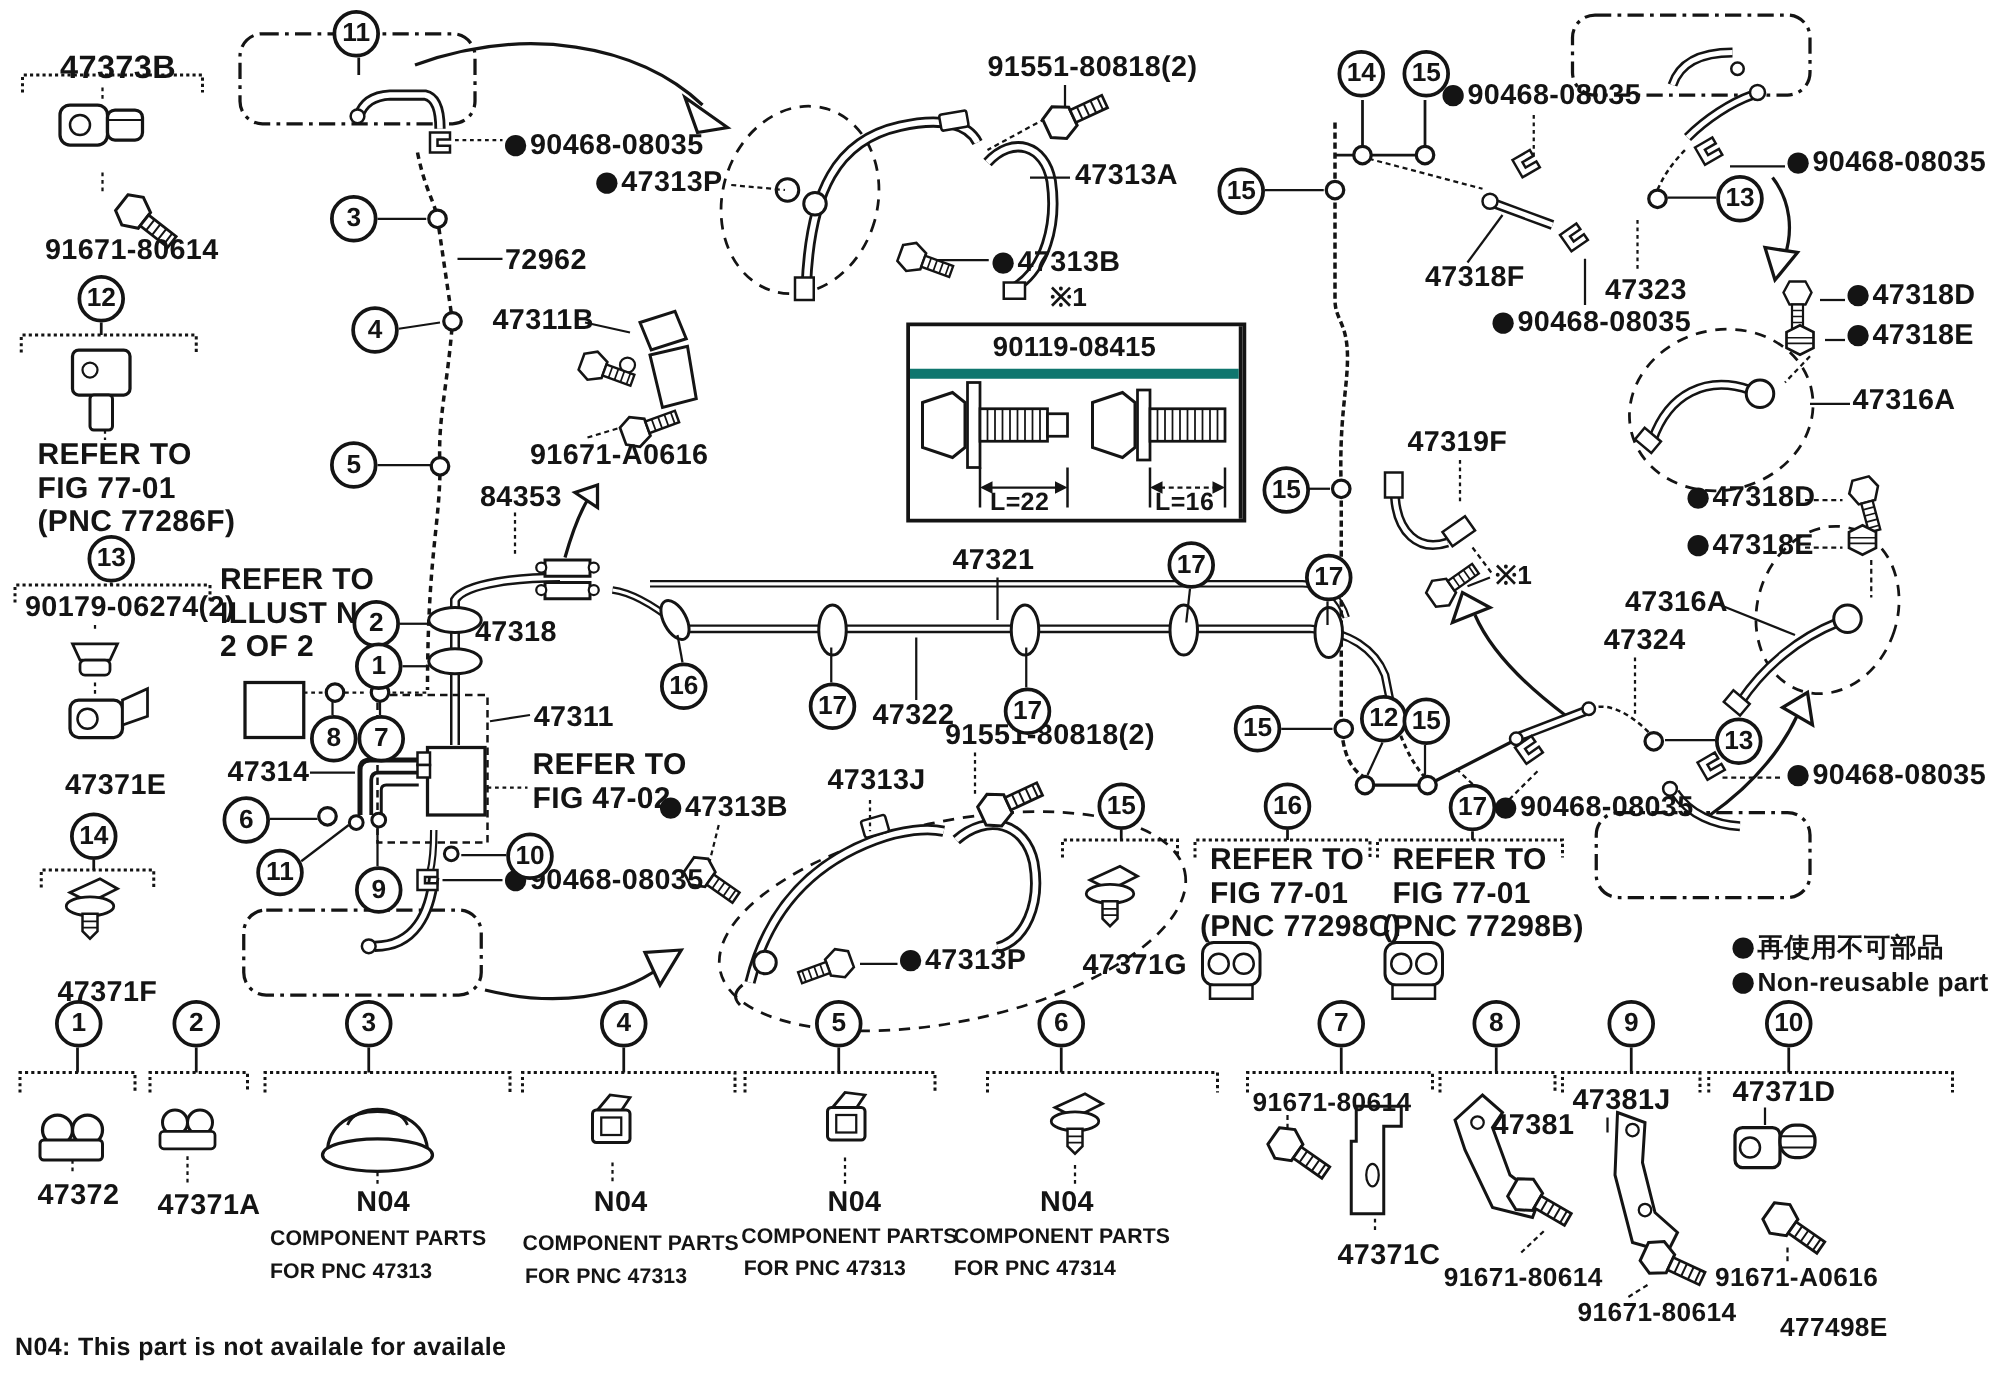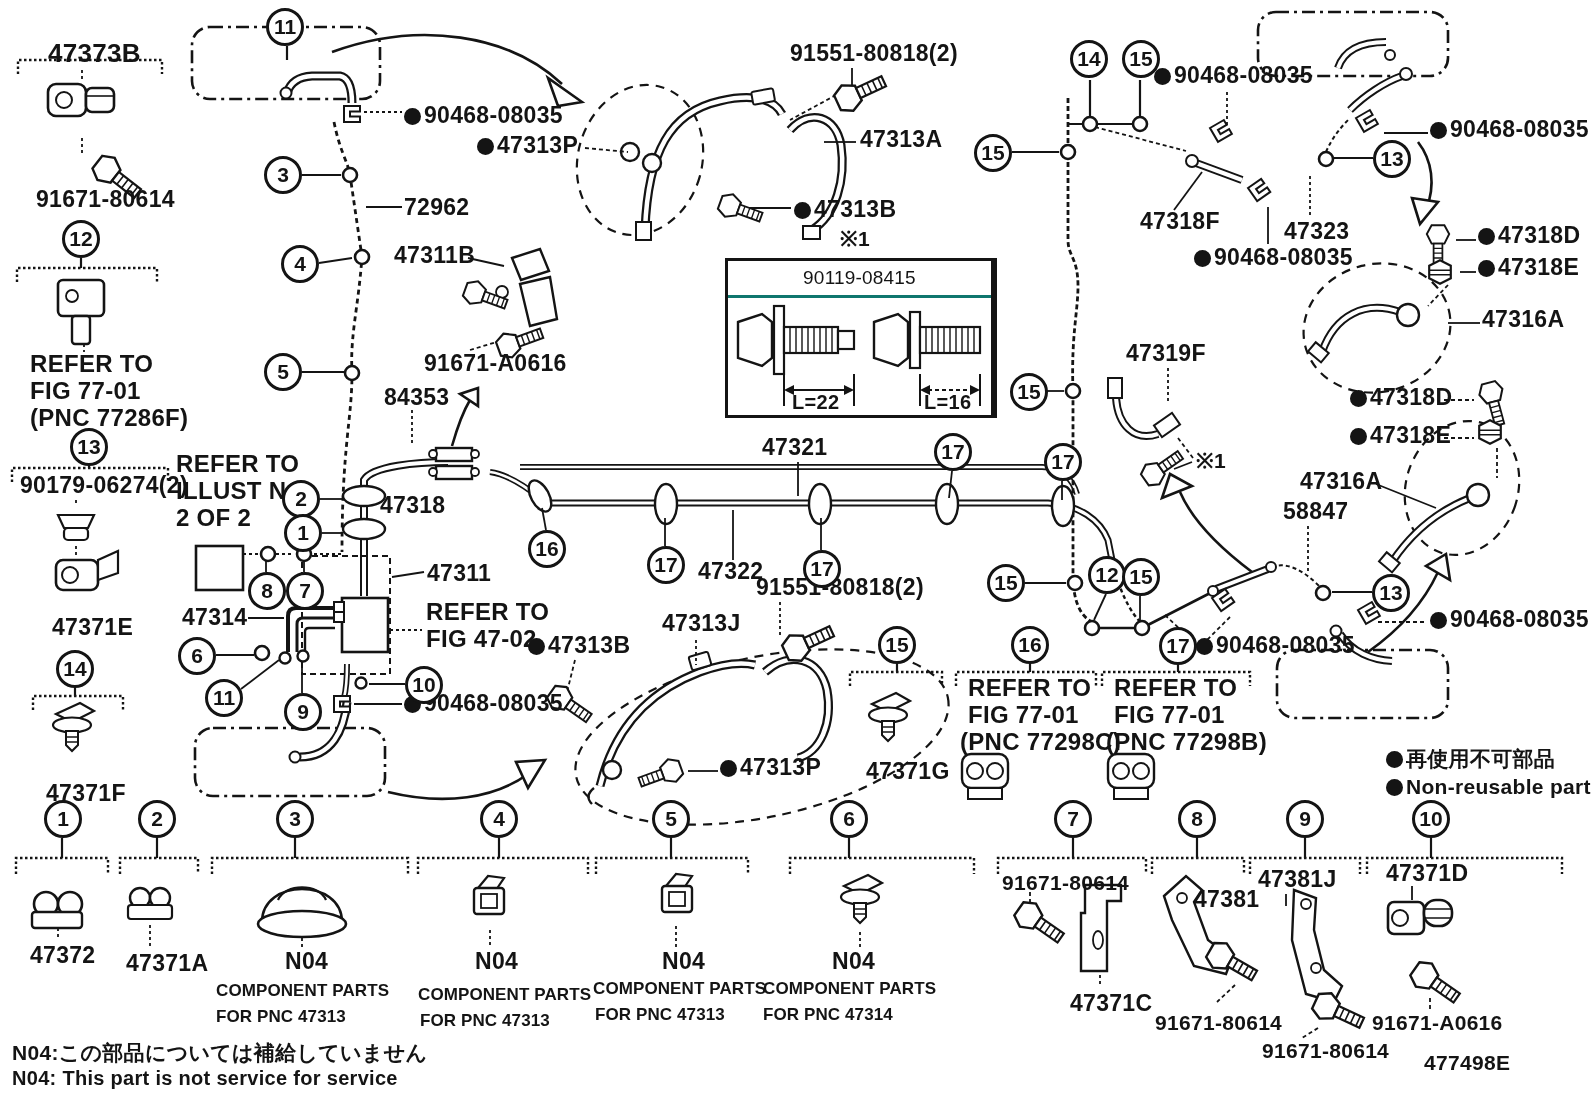--- a/index.html
+++ b/index.html
@@ -8,22 +8,22 @@
   svg.bg{position:absolute;left:0;top:0;z-index:1}
   .lbl{position:absolute;z-index:3;font-weight:bold;font-size:23px;line-height:1.04;white-space:nowrap;letter-spacing:.3px}
   .s26{font-size:26px}.s21{font-size:21px}.s20{font-size:20px}.s19{font-size:24px}.s17{font-size:17px;letter-spacing:.1px}
   .circ{position:absolute;z-index:3;width:38px;height:38px;border:3px solid #141414;border-radius:50%;
         background:#fff;display:flex;align-items:center;justify-content:center;
         font-size:21px;font-weight:bold;box-sizing:border-box}
   .dot{display:inline-block;width:17px;height:17px;border-radius:50%;background:#141414;margin-right:3px;vertical-align:-2px}
   .tbl{position:absolute;z-index:2;left:725px;top:258px;width:272px;height:160px;border:3px solid #141414;display:flex;box-sizing:border-box}
   .tbl .col{flex:1;display:flex;flex-direction:column;border-right:3px solid #141414}
   .tbl .col.last{border-right:none}
-  .tbl .th{height:34px;border-bottom:3px solid #0f766e;display:flex;align-items:center;justify-content:center;
-           font-weight:normal;font-size:19px;letter-spacing:.2px}
+  .tbl .th{height:34px;border-bottom:8px solid #0f766e;display:flex;align-items:center;justify-content:center;
+           font-weight:bold;font-size:22px;letter-spacing:.2px}
 </style>
 </head>
 <body>
 
 <div id="stage">
 
 <svg class="bg" width="1592" height="1099" viewBox="0 0 1592 1099">
   <defs>
     <g id="bolt">
       <path d="M-16,-8 L-5,-14 L7,-8 L7,8 L-5,14 L-16,8 Z" fill="#fff" stroke="#141414" stroke-width="2.4"></path>
@@ -455,22 +455,21 @@
 <div class="lbl" style="left:662px;top:950px"><span>N04</span></div>
 <div class="lbl" style="left:832px;top:950px"><span>N04</span></div>
 <div class="lbl s17" style="left:216px;top:982px"><span>COMPONENT PARTS</span></div>
 <div class="lbl s17" style="left:216px;top:1008px"><span>FOR PNC 47313</span></div>
 <div class="lbl s17" style="left:418px;top:986px"><span>COMPONENT PARTS</span></div>
 <div class="lbl s17" style="left:420px;top:1012px"><span>FOR PNC 47313</span></div>
 <div class="lbl s17" style="left:593px;top:980px"><span>COMPONENT PARTS</span></div>
 <div class="lbl s17" style="left:595px;top:1006px"><span>FOR PNC 47313</span></div>
 <div class="lbl s17" style="left:763px;top:980px"><span>COMPONENT PARTS</span></div>
 <div class="lbl s17" style="left:763px;top:1006px"><span>FOR PNC 47314</span></div>
-<div class="lbl s21" style="left:12px;top:1042px"><span>N04:この部品については補給していません</span></div>
-<div class="lbl s20" style="left:12px;top:1068px"><span>N04: This part is not service for service</span></div>
+<div class="lbl s20" style="left:12px;top:1068px"><span>N04: This part is not availale for availale</span></div>
 <div class="lbl s21" style="left:1424px;top:1052px"><span>477498E</span></div>
 
 <div class="lbl" style="left:404px;top:104px"><span class="dot"></span><span>90468-08035</span></div>
 <div class="lbl" style="left:477px;top:134px"><span class="dot"></span><span>47313P</span></div>
 <div class="lbl" style="left:404px;top:196px"><span>72962</span></div>
 <div class="lbl" style="left:394px;top:244px"><span>47311B</span></div>
 <div class="lbl" style="left:424px;top:352px"><span>91671-A0616</span></div>
 <div class="lbl" style="left:384px;top:386px"><span>84353</span></div>
 <div class="lbl s19" style="left:176px;top:452px"><span>REFER TO</span></div>
 <div class="lbl s19" style="left:176px;top:479px"><span>ILLUST NO.</span></div>
@@ -510,21 +509,21 @@
 <div class="lbl" style="left:1284px;top:220px"><span>47323</span></div>
 <div class="lbl" style="left:1194px;top:246px"><span class="dot"></span><span>90468-08035</span></div>
 <div class="lbl" style="left:1478px;top:224px"><span class="dot"></span><span>47318D</span></div>
 <div class="lbl" style="left:1478px;top:256px"><span class="dot"></span><span>47318E</span></div>
 <div class="lbl" style="left:1482px;top:308px"><span>47316A</span></div>
 <div class="lbl" style="left:1126px;top:342px"><span>47319F</span></div>
 <div class="lbl s21" style="left:1196px;top:450px"><span>※1</span></div>
 <div class="lbl" style="left:1350px;top:386px"><span class="dot"></span><span>47318D</span></div>
 <div class="lbl" style="left:1350px;top:424px"><span class="dot"></span><span>47318E</span></div>
 <div class="lbl" style="left:1300px;top:470px"><span>47316A</span></div>
-<div class="lbl" style="left:1283px;top:500px"><span>58847</span></div>
+<div class="lbl" style="left:1283px;top:500px"><span>47324</span></div>
 <div class="lbl" style="left:1196px;top:634px"><span class="dot"></span><span>90468-08035</span></div>
 <div class="lbl" style="left:1430px;top:608px"><span class="dot"></span><span>90468-08035</span></div>
 
 <div class="lbl s21" style="left:1386px;top:748px"><span class="dot"></span><span>再使用不可部品</span></div>
 <div class="lbl s21" style="left:1386px;top:776px"><span class="dot"></span><span>Non-reusable part</span></div>
 
 <div class="lbl s21" style="left:1002px;top:872px"><span>91671-80614</span></div>
 <div class="lbl" style="left:1070px;top:992px"><span>47371C</span></div>
 <div class="lbl" style="left:1194px;top:888px"><span>47381</span></div>
 <div class="lbl s21" style="left:1155px;top:1012px"><span>91671-80614</span></div>

